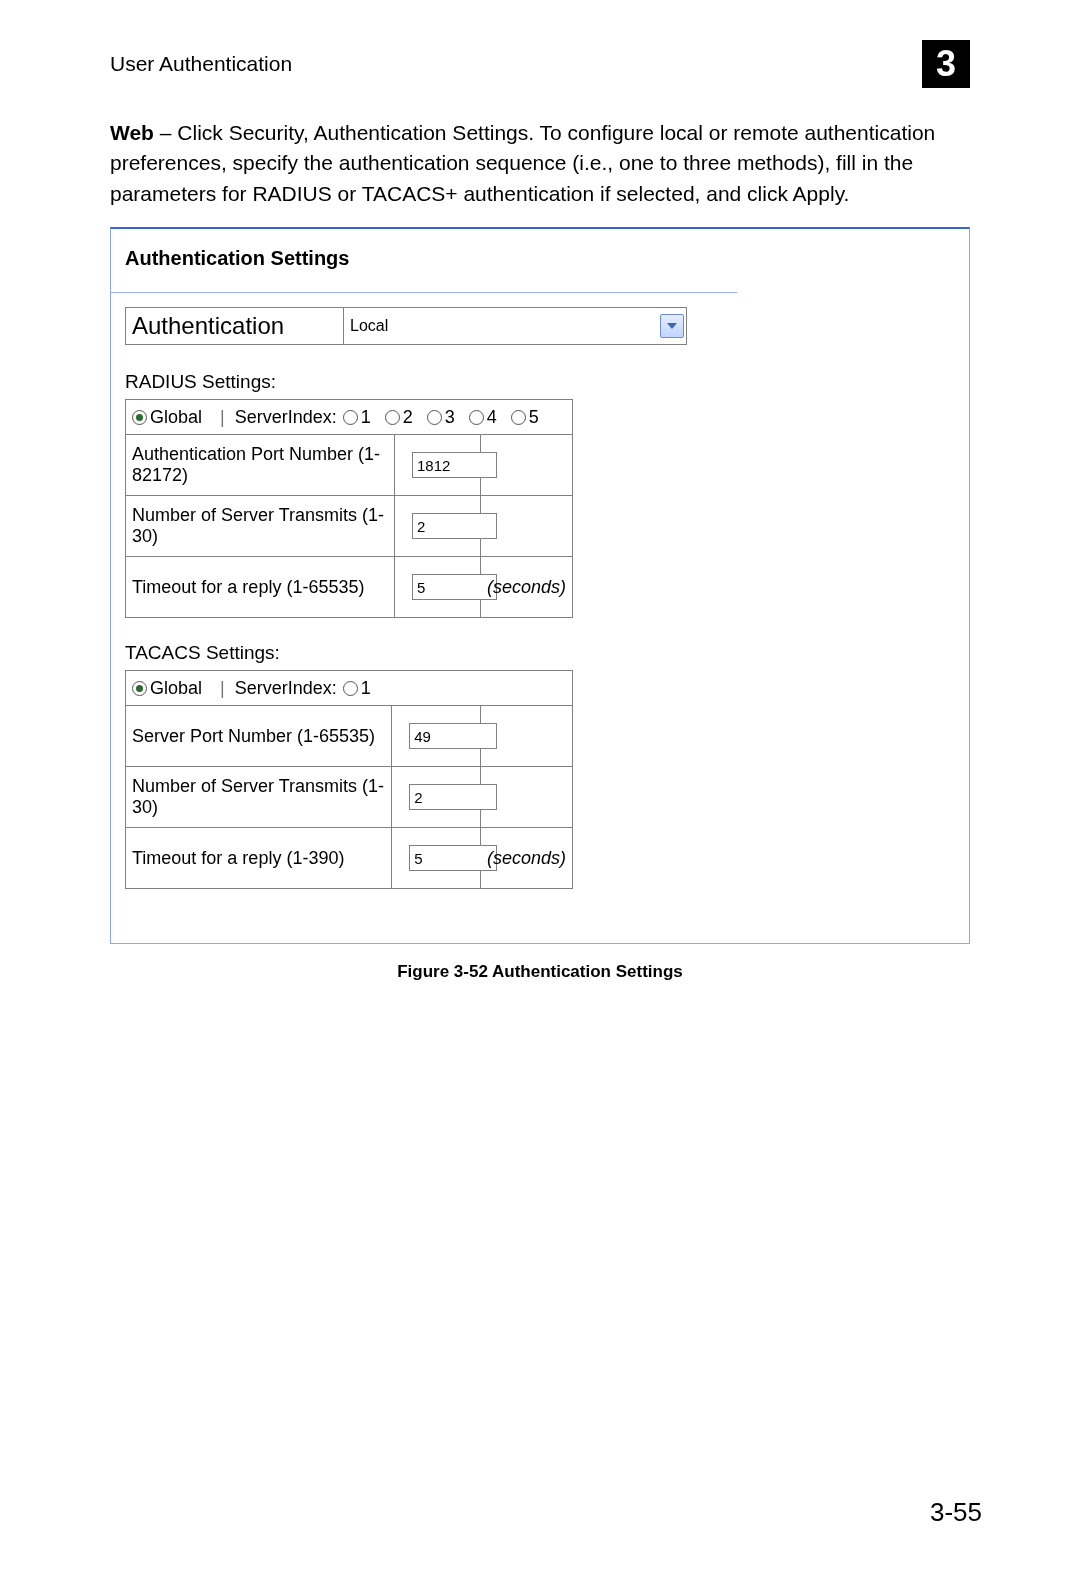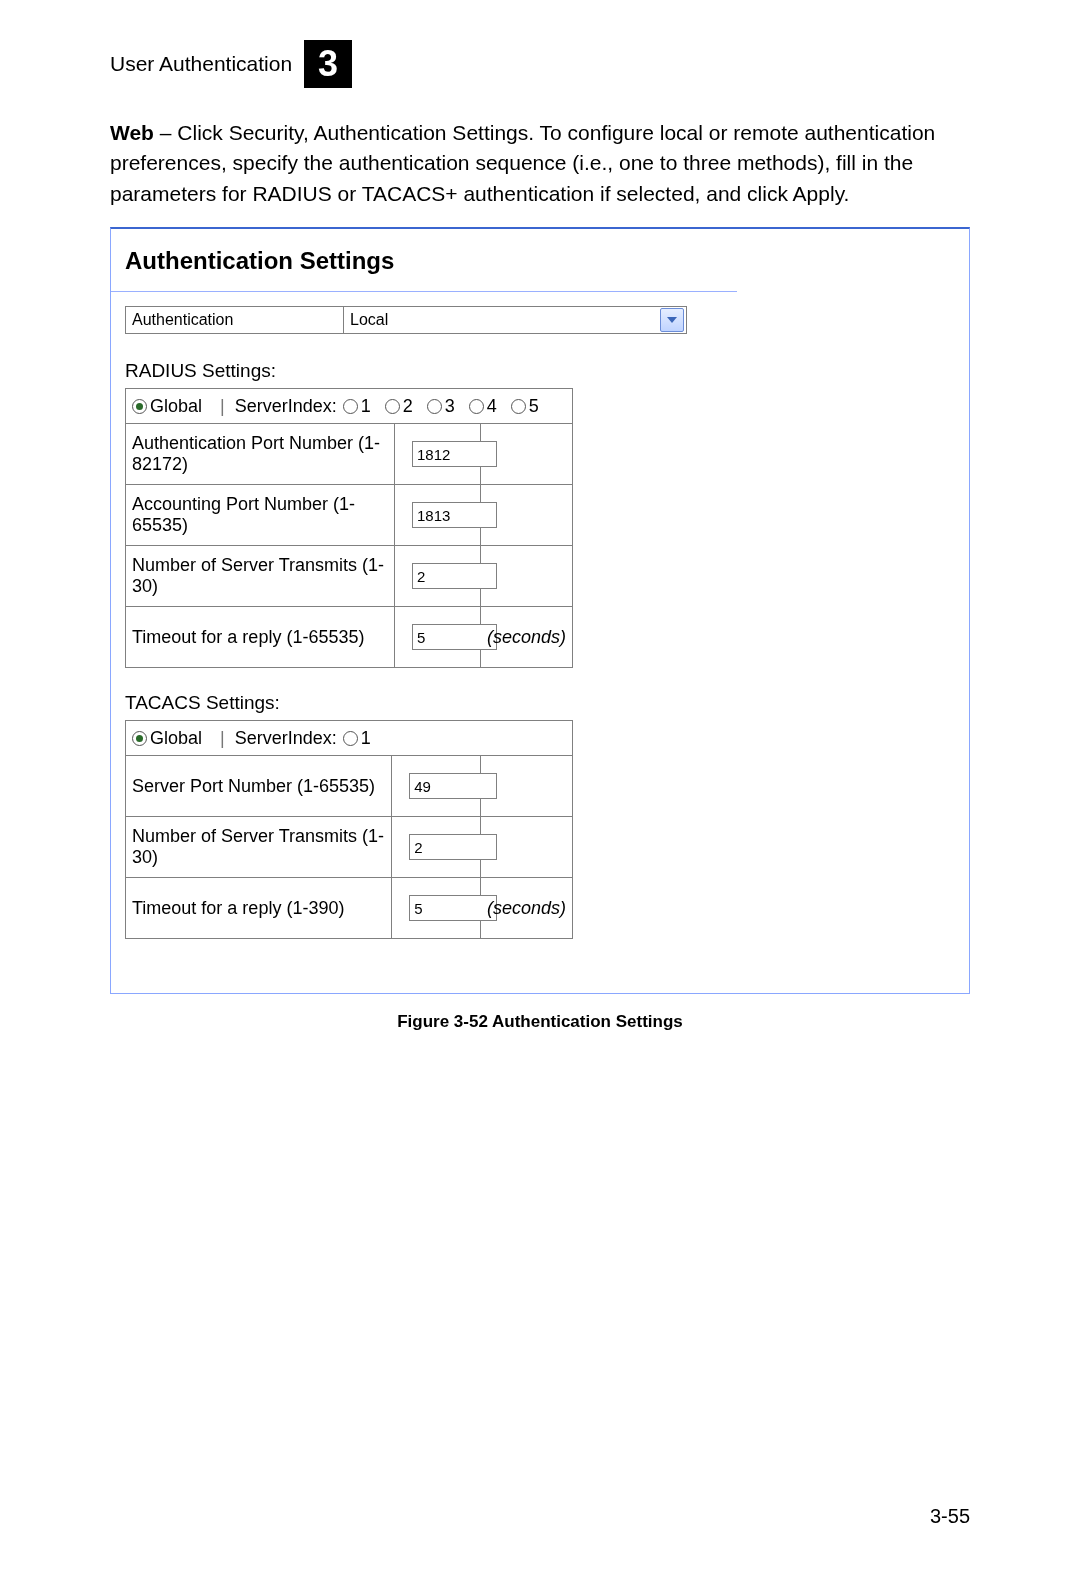--- a/index.html
+++ b/index.html
@@ -11,21 +11,21 @@
   }
   .page {
     width: 1080px;
     height: 1570px;
     position: relative;
     box-sizing: border-box;
     padding: 40px 110px 60px 110px;
   }
   .header {
     display: flex;
-    justify-content: flex-start;
+    justify-content: space-between;
     align-items: center;
     gap: 12px;
     font-size: 21px;
     color: #000;
     margin-bottom: 30px;
   }
   .chapter-box {
     width: 48px;
     height: 48px;
     background: #000;
@@ -49,40 +49,40 @@
     border-top: 2px solid #3b66d0;
     padding: 14px 14px 30px 14px;
     position: relative;
   }
   .panel-inner {
     width: 72%;
   }
   .panel-title {
     font-family: Arial, sans-serif;
     font-weight: bold;
-    font-size: 24px;
-    margin: 4px 0 16px 0;
+    font-size: 20px;
+    margin: 4px 0 22px 0;
   }
   .sep {
     border: none;
     border-top: 1px solid #9ab0ff;
     margin: 0 -14px 14px -14px;
   }
 
   
   .auth-row {
     display: flex;
     border: 1px solid #808080;
     width: 560px;
     margin-bottom: 26px;
   }
   .auth-row .lbl {
     width: 205px;
     padding: 4px 6px;
-    font-size: 16px;
+    font-size: 24px;
     border-right: 1px solid #808080;
   }
   .auth-row .val {
     flex: 1;
     display: flex;
     align-items: center;
     padding: 0;
   }
   .dropdown {
     display: flex;
@@ -181,22 +181,22 @@
 
   .figure-caption {
     text-align: center;
     font-weight: bold;
     font-size: 17px;
     margin-top: 18px;
   }
   .page-num {
     position: absolute;
     bottom: 42px;
-    right: 110px;
-    font-size: 20px;
+    right: 98px;
+    font-size: 26px;
   }
 </style>
 </head>
 <body>
 
 <div class="page">
 
   <div class="header">
     <span>User Authentication</span>
     <div class="chapter-box">3</div>
@@ -259,25 +259,20 @@
                   </span>
             </span>
           </td>
         </tr>
         <tr>
           <td class="label-col">Authentication Port Number (1-82172)</td>
           <td class="input-col"><input class="num" type="text" value="1812" style=""></td>
           <td class="unit-col"></td>
         </tr>
         <tr>
-          <td class="label-col">Accounting Port Number (1-65535)</td>
-          <td class="input-col"><input class="num" type="text" value="1813" style=""></td>
-          <td class="unit-col"></td>
-        </tr>
-        <tr>
           <td class="label-col">Number of Server Transmits (1-30)</td>
           <td class="input-col"><input class="num" type="text" value="2" style=""></td>
           <td class="unit-col"></td>
         </tr>
         <tr>
           <td class="label-col">Timeout for a reply (1-65535)</td>
           <td class="input-col"><input class="num" type="text" value="5" style=""></td>
           <td class="unit-col">(seconds)</td>
         </tr>
       </tbody>

